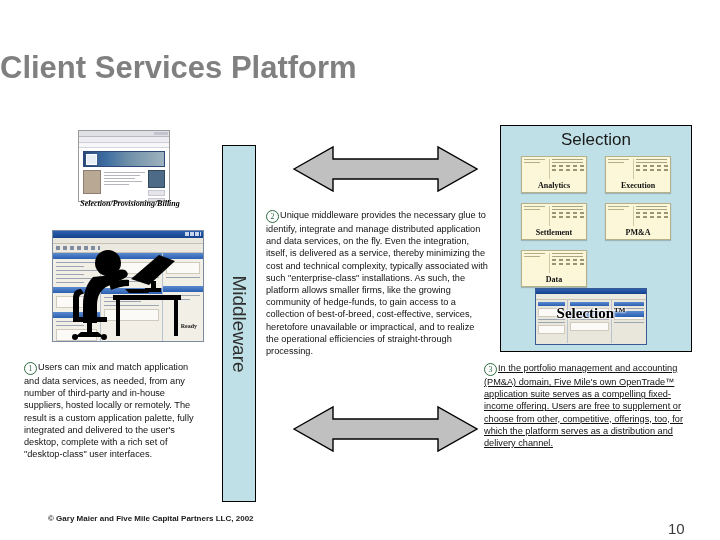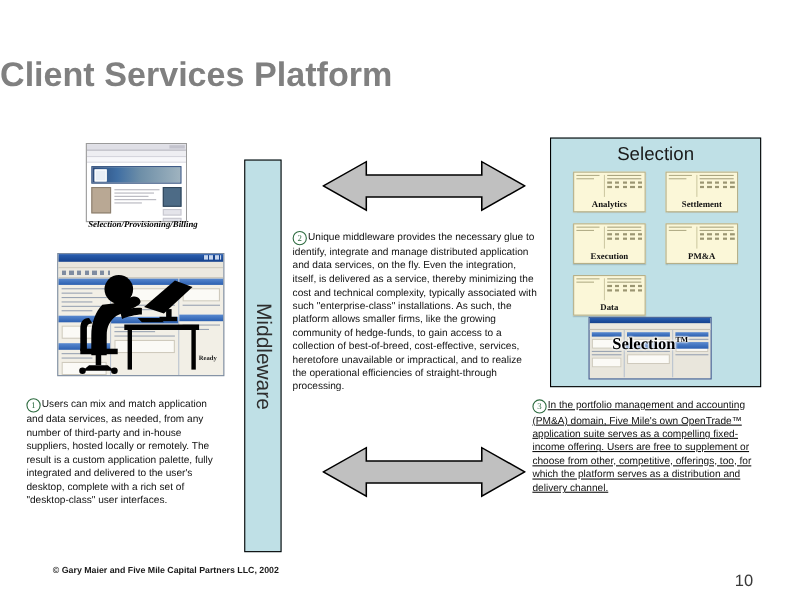--- a/index.html
+++ b/index.html
@@ -319,37 +319,37 @@
               <i></i>
               <i></i>
             </div>
           <div class="tr">
               <i></i>
               <i></i>
               <b></b>
               <b></b>
             </div>
         </div>
-        <div class="tile-label">Settlement</div>
+        <div class="tile-label">Execution</div>
       </div>
 
       <div class="tile">
         <div class="tile-art">
           <div class="tl">
               <i></i>
               <i></i>
             </div>
           <div class="tr">
               <i></i>
               <i></i>
               <b></b>
               <b></b>
             </div>
         </div>
-        <div class="tile-label">Execution</div>
+        <div class="tile-label">Settlement</div>
       </div>
 
       <div class="tile">
         <div class="tile-art">
           <div class="tl">
               <i></i>
               <i></i>
             </div>
           <div class="tr">
               <i></i>

